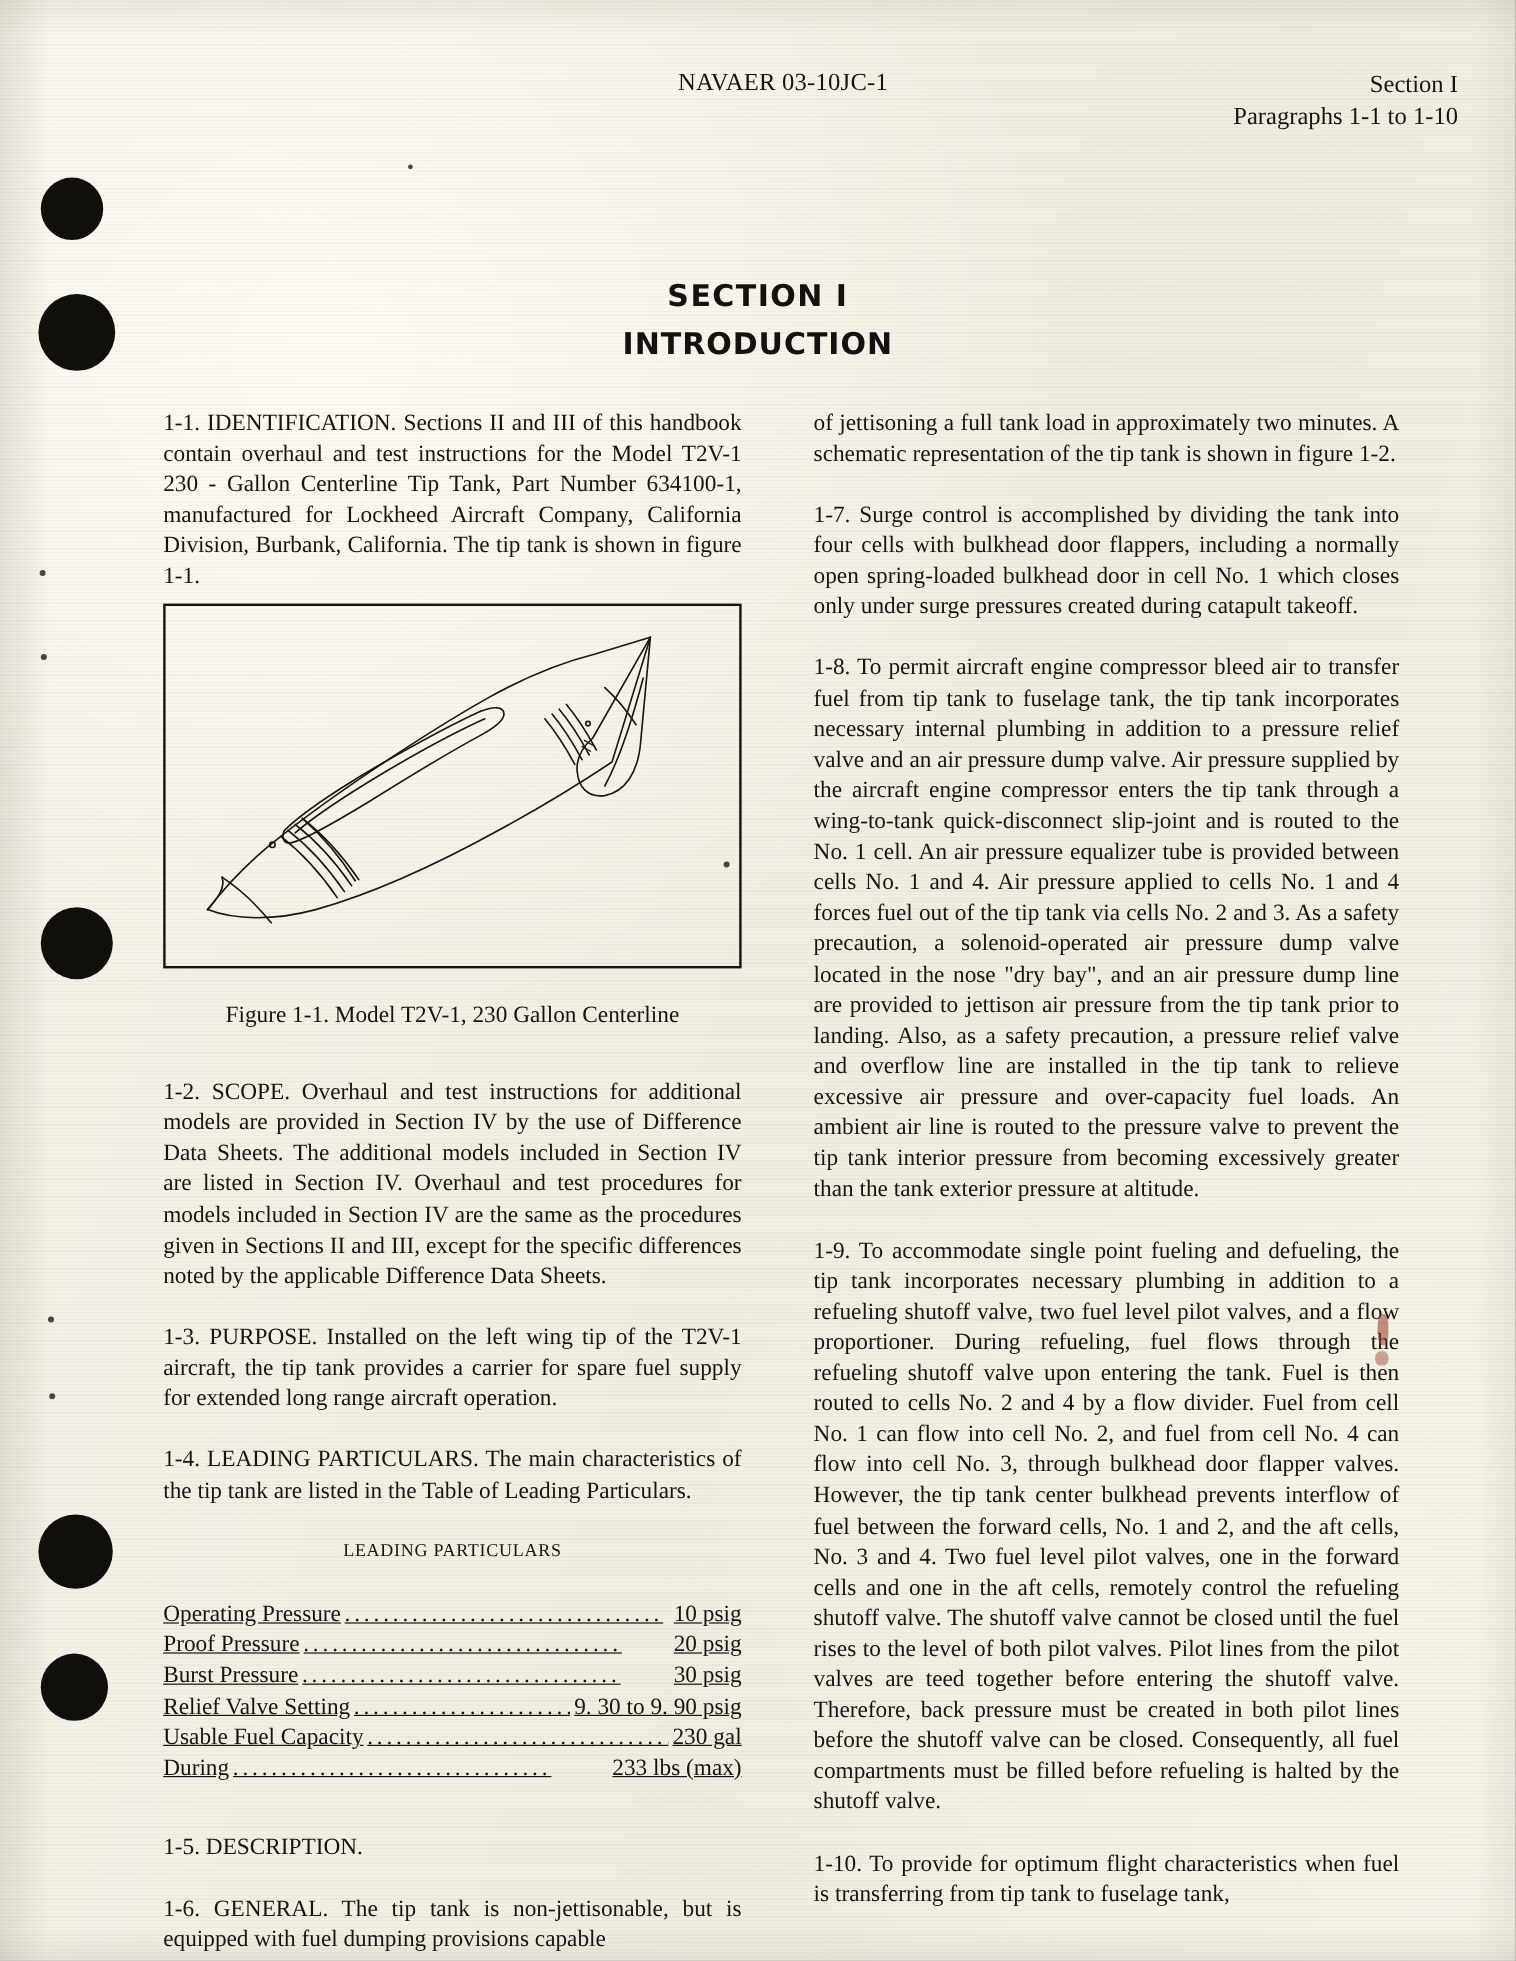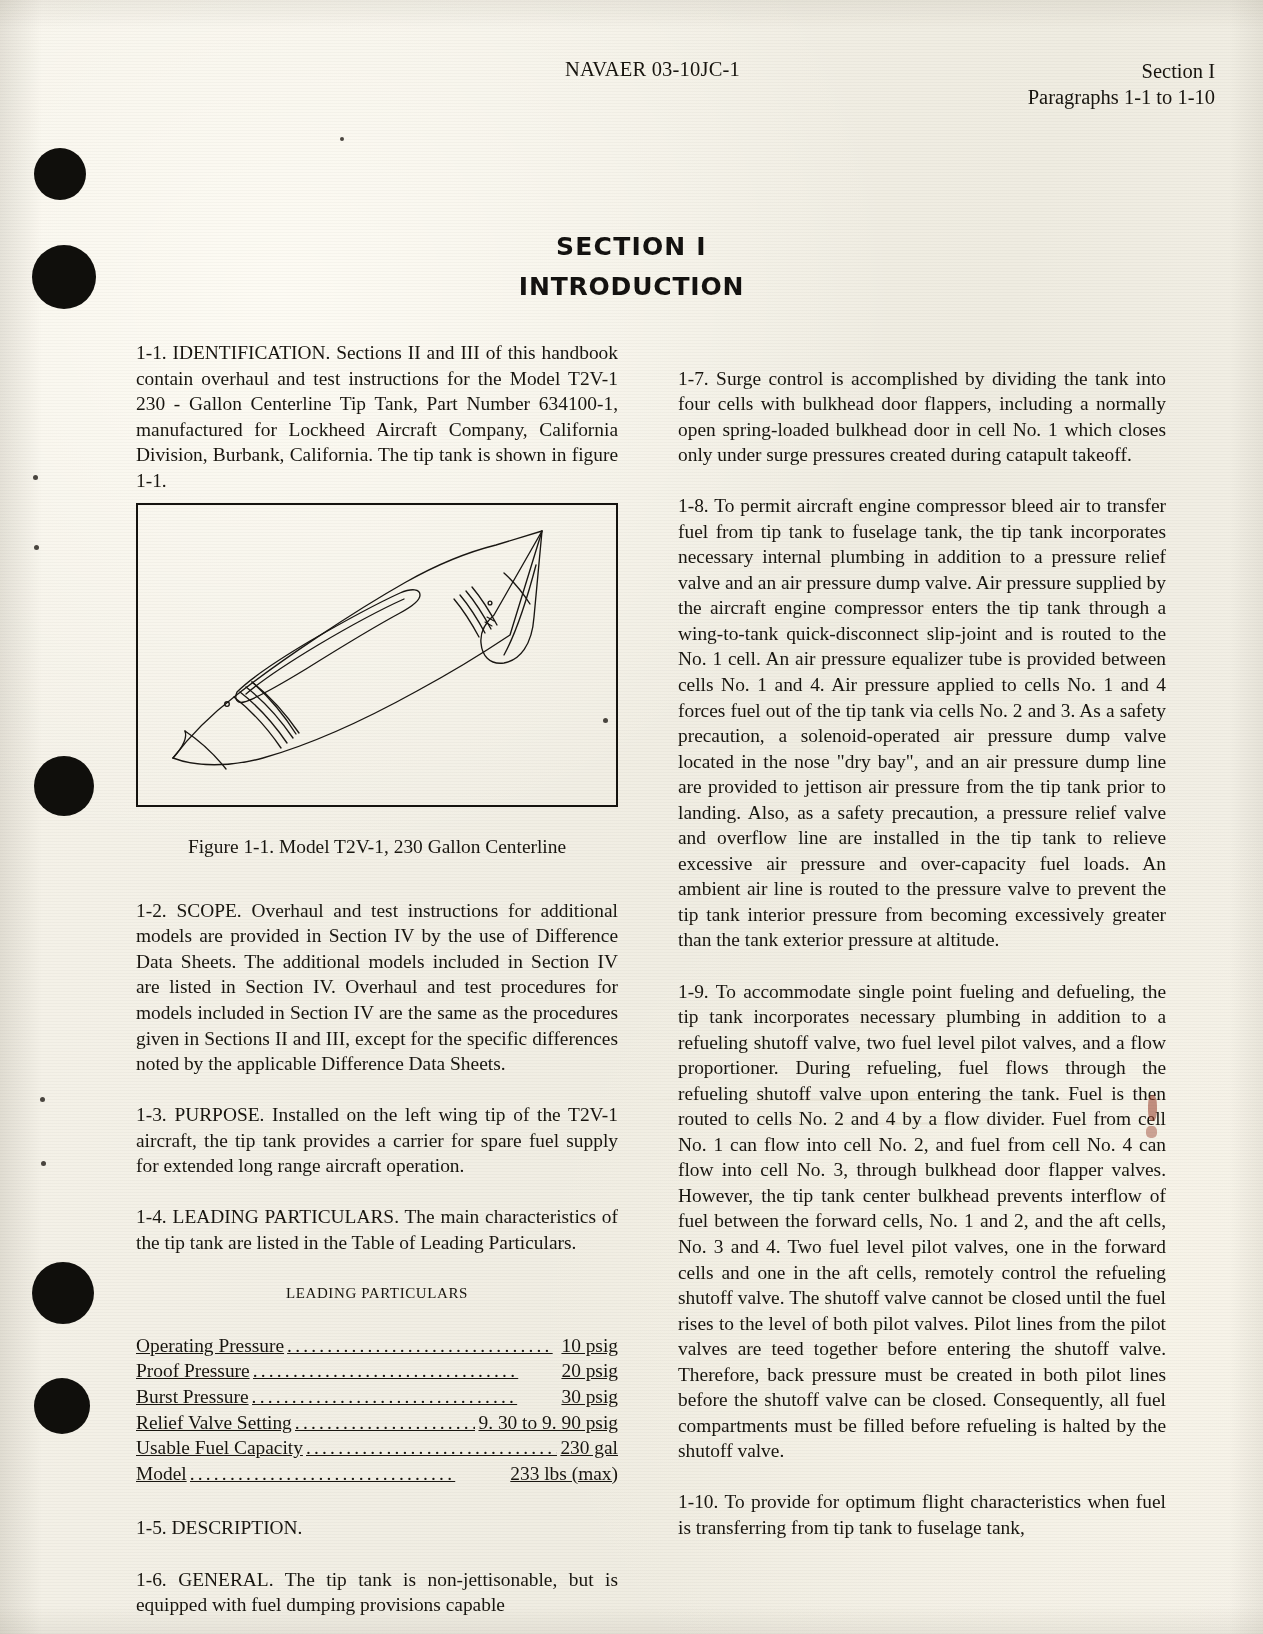--- a/index.html
+++ b/index.html
@@ -320,31 +320,32 @@
           <span class="lp-label">Relief Valve Setting</span>
           <span class="lp-dots">.................................</span>
           <span class="lp-val">9. 30 to 9. 90 psig</span>
         </div>
         <div class="lp-row">
           <span class="lp-label">Usable Fuel Capacity</span>
           <span class="lp-dots">.................................</span>
           <span class="lp-val">230 gal</span>
         </div>
         <div class="lp-row">
-          <span class="lp-label">Model</span>
+          <span class="lp-label">During</span>
           <span class="lp-dots">.................................</span>
           <span class="lp-val">233 lbs (max)</span>
         </div>
       </div>
 
-      <p class="gap" style="margin-top:29px;">1-5.  DESCRIPTION.</p>
+      <p class="gap" style="margin-top:41px;">1-5.  DESCRIPTION.</p>
       <p class="gap">1-6.  GENERAL.  The tip tank is non-jettisonable, but is equipped with fuel dumping provisions capable</p>
     </div>
 
     <div class="col col-right">
+      <p>of jettisoning a full tank load in approximately two minutes.  A schematic representation of the tip tank is shown in figure 1-2.</p>
       <p class="gap">1-7.  Surge control is accomplished by dividing the tank into four cells with bulkhead door flappers, including a normally open spring-loaded bulkhead door in cell No. 1 which closes only under surge pressures created during catapult takeoff.</p>
       <p class="gap">1-8.  To permit aircraft engine compressor bleed air to transfer fuel from tip tank to fuselage tank, the tip tank incorporates necessary internal plumbing in addition to a pressure relief valve and an air pressure dump valve.  Air pressure supplied by the aircraft engine compressor enters the tip tank through a wing-to-tank quick-disconnect slip-joint and is routed to the No. 1 cell.  An air pressure equalizer tube is provided between cells No. 1 and 4.  Air pressure applied to cells No. 1 and 4 forces fuel out of the tip tank via cells No. 2 and 3.  As a safety precaution, a solenoid-operated air pressure dump valve located in the nose "dry bay", and an air pressure dump line are provided to jettison air pressure from the tip tank prior to landing.  Also, as a safety precaution, a pressure relief valve and overflow line are installed in the tip tank to relieve excessive air pressure and over-capacity fuel loads.  An ambient air line is routed to the pressure valve to prevent the tip tank interior pressure from becoming excessively greater than the tank exterior pressure at altitude.</p>
       <p class="gap">1-9.  To accommodate single point fueling and defueling, the tip tank incorporates necessary plumbing in addition to a refueling shutoff valve, two fuel level pilot valves, and a flow proportioner.  During refueling, fuel flows through the refueling shutoff valve upon entering the tank.  Fuel is then routed to cells No. 2 and 4 by a flow divider.  Fuel from cell No. 1 can flow into cell No. 2, and fuel from cell No. 4 can flow into cell No. 3, through bulkhead door flapper valves.  However, the tip tank center bulkhead prevents interflow of fuel between the forward cells, No. 1 and 2, and the aft cells, No. 3 and 4.  Two fuel level pilot valves, one in the forward cells and one in the aft cells, remotely control the refueling shutoff valve.  The shutoff valve cannot be closed until the fuel rises to the level of both pilot valves.  Pilot lines from the pilot valves are teed together before entering the shutoff valve.  Therefore, back pressure must be created in both pilot lines before the shutoff valve can be closed.  Consequently, all fuel compartments must be filled before refueling is halted by the shutoff valve.</p>
       <p class="gap">1-10.  To provide for optimum flight characteristics when fuel is transferring from tip tank to fuselage tank,</p>
     </div>
 
   </div>
 
   <div class="noise"></div>
 </div>

